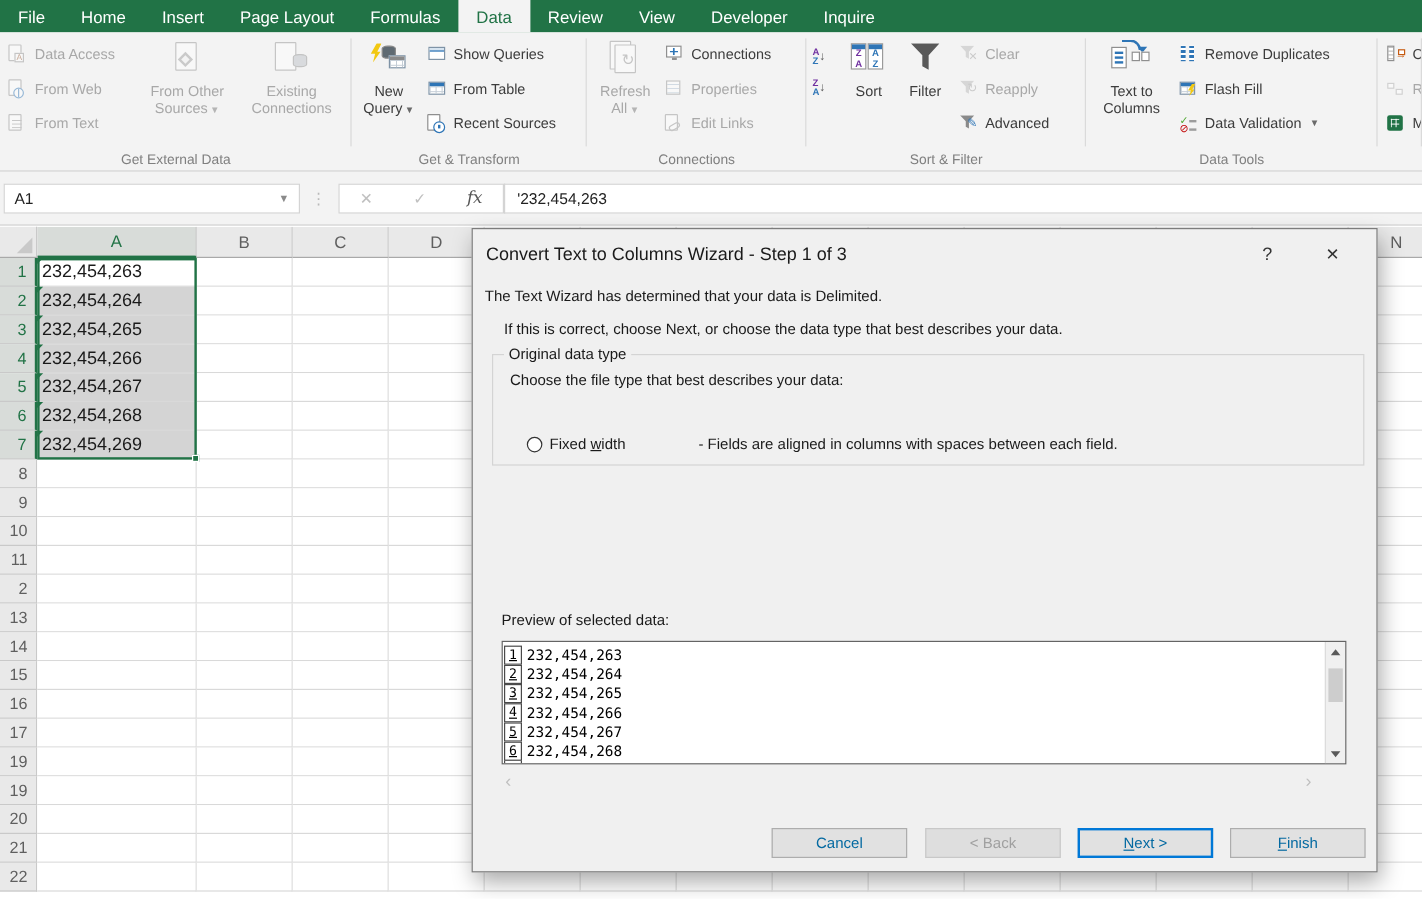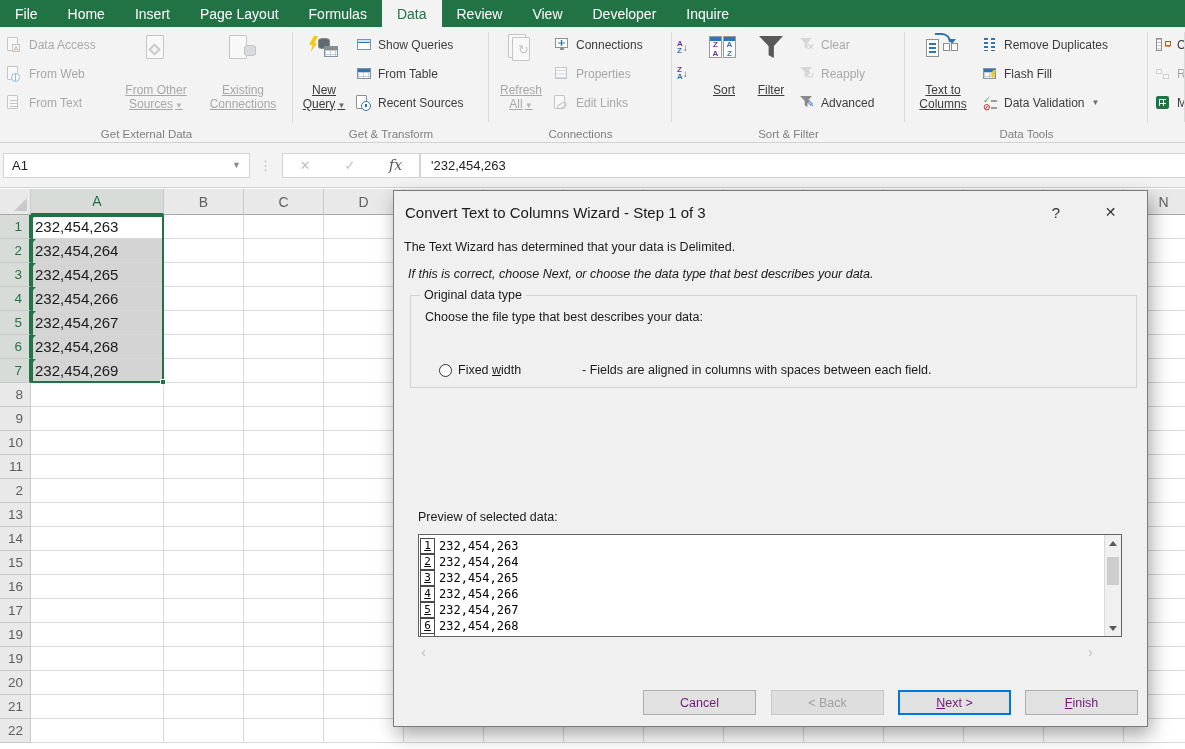--- a/index.html
+++ b/index.html
@@ -18,21 +18,21 @@
   .ribbon { height:116px; background:#f3f3f3; border-bottom:1px solid #d2d2d2; display:flex; position:relative; font-size:12px; }
   .rgroup { position:relative; height:100%; flex:none; }
   .rgroup:after { content:""; position:absolute; right:0; top:5px; bottom:20px; width:1px; background:#dadada; }
   .rgroup-label { position:absolute; bottom:2px; left:0; right:0; text-align:center; font-size:11.5px; color:#7f7f7f; white-space:nowrap; }
   .rg-body { display:flex; align-items:flex-start; height:96px; padding:2px 3px 0 3px; }
   .stack { display:flex; flex-direction:column; padding-top:1px; }
   .sbtn { display:flex; align-items:center; gap:5px; height:29px; padding:0 4px; white-space:nowrap; color:#3c3c3c; }
   .sbtn.disabled { color:#a8a8a8; }
   .sbtn.disabled .ic { opacity:.45; }
   .lbtn { display:flex; flex-direction:column; align-items:center; padding-top:4px; text-align:center; color:#3c3c3c; line-height:1.15; }
-  .lbtn .lbl { margin-top:19px;text-decoration:underline; }
+  .lbtn .lbl { margin-top:5px; }
   .lbtn.disabled { color:#a8a8a8; }
   .lbtn.disabled .ic { opacity:.45; }
   .dd { font-size:8px; color:#6a6a6a; margin-left:2px; }
   .lbtn.disabled .dd, .sbtn.disabled .dd { color:#b5b5b5; }
 
   
   .ic { position:relative; flex:none; }
   .i16 { width:17px; height:17px; }
   .i32 { width:34px; height:32px; }
   .doc { position:absolute; width:11px; height:14px; background:#fff; border:1px solid #8f8f8f; border-radius:1px; left:0; top:1px; }
@@ -114,21 +114,21 @@
   .selborder { position:absolute; border:2px solid #217346; pointer-events:none; }
   .fillhandle { position:absolute; right:-4px; bottom:-4px; width:6px; height:6px; background:#217346; border:1px solid #fff; }
 
   
   .dialog { position:absolute; left:393px; top:190px; width:755px; height:537px; background:#f0f0f0; border:1px solid #7c7c7c; box-shadow:3px 8px 18px rgba(0,0,0,.35); z-index:10; font-size:12.5px; color:#1a1a1a; }
   .dtitle { position:absolute; left:0; top:0; right:0; height:42px; display:flex; align-items:center; }
   .dtitle .ttl { font-size:15px; margin-left:11px; }
   .dhelp { position:absolute; right:76px; top:0; width:30px; height:42px; display:flex; align-items:center; justify-content:center; font-size:15px; color:#333; }
   .dclose { position:absolute; right:14px; top:0; width:45px; height:42px; display:flex; align-items:center; justify-content:center; font-size:14px; color:#333; }
   .dline1 { position:absolute; left:10px; top:49px; }
-  .dline2 { position:absolute; left:14px; top:76px;font-style:italic; }
+  .dline2 { position:absolute; left:26px; top:76px; }
   .gbox { position:absolute; left:16px; top:104px; width:727px; height:93px; border:1px solid #d4d4d4; }
   .gbox .gblabel { position:absolute; top:-8px; left:9px; background:#f0f0f0; padding:0 4px; }
   .gchoose { position:absolute; left:14px; top:14px; }
   .rrow { position:absolute; left:28px; right:10px; height:18px; display:flex; align-items:center; }
   .rrow.r1 { top:39px; } .rrow.r2 { top:65px; }
   .radio { width:13px; height:13px; border:1px solid #333; border-radius:50%; background:#fff; position:relative; flex:none; margin-right:4px; }
   .radio.checked:after { content:""; position:absolute; inset:2.5px; background:#111; border-radius:50%; }
   .rlabel { padding:1px 2px; }
   .rlabel.focus { outline:1px dotted #555; }
   .rdesc { position:absolute; left:143px; }
@@ -140,21 +140,21 @@
   .ptext { padding-left:4px; white-space:pre; }
   .psliver { width:15px; height:3px; border:1px solid #4a4a4a; border-bottom:none; margin-top:-1px; }
   .vscroll { position:absolute; right:0; top:0; bottom:0; width:17px; background:#f0f0f0; border-left:1px solid #dcdcdc; }
   .varr { position:absolute; left:0; right:0; height:16px; display:flex; align-items:center; justify-content:center; }
   .varr.up { top:0; } .varr.dn { bottom:0; }
   .tri-up { width:0; height:0; border-left:4px solid transparent; border-right:4px solid transparent; border-bottom:5px solid #5a5a5a; }
   .tri-dn { width:0; height:0; border-left:4px solid transparent; border-right:4px solid transparent; border-top:5px solid #5a5a5a; }
   .vthumb { position:absolute; left:2px; right:2px; top:22px; height:28px; background:#cdcdcd; }
   .harr { position:absolute; top:452px; font-size:15px; color:#bfbfbf; }
   .harr.l { left:27px; } .harr.r { left:694px; }
-  .dlgbtn { position:absolute; top:499px; width:113px; height:25px; background:#e1e1e1; border:1px solid #adadad; display:flex; align-items:center; justify-content:center; font-size:12.5px; color:#701a75; }
+  .dlgbtn { position:absolute; top:499px; width:113px; height:25px; background:#e1e1e1; border:1px solid #adadad; display:flex; align-items:center; justify-content:center; font-size:12.5px; color:#0369a1; }
   .dlgbtn.disabled { background:#dedede; border-color:#c8c8c8; color:#a0a0a0; }
   .dlgbtn.focus { border:2px solid #0078d7; }
   .b-cancel { left:249px; } .b-back { left:377px; } .b-next { left:504px; } .b-finish { left:631px; }
   u { text-decoration:underline; }
 </style>
 </head>
 <body>
 
 <div class="tabbar">
   <div style="display:flex;" id="tabstrip">

